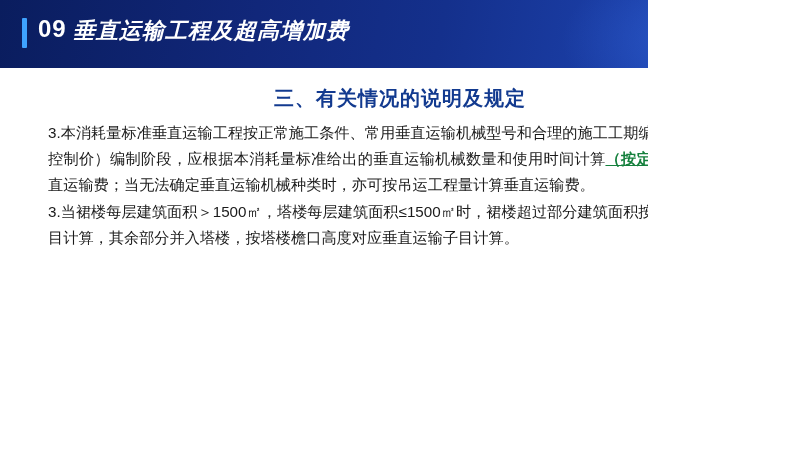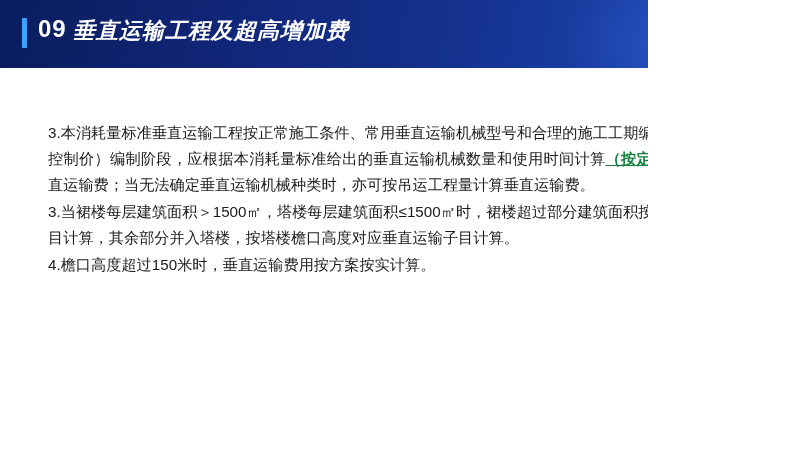--- a/index.html
+++ b/index.html
@@ -151,27 +151,25 @@
     <div class="hdr-title">垂直运输工程及超高增加费</div>
 
     <div class="logo">
       <div class="logo-top">HU NAN</div>
       <div class="logo-year">2020</div>
       <div class="logo-sub">湖南·长沙  08.25-8.26</div>
     </div>
   </div>
 
   <div class="content">
+    <div class="sec-title">三、有关情况的说明及规定</div>
 
     <div class="para-wrap">
       <p class="para">
         <span>3.本消耗量标准垂直运输工程按正常施工条件、常用垂直运输机械型号和合理的施工工期编制。预算（招标控制价）编制阶段，应根据本消耗量标准给出的垂直运输机械数量和使用时间计算</span><span class="red nowrap">（按定额工期计算）</span><span>垂直运输费；当无法确定垂直运输机械种类时，亦可按吊运工程量计算垂直运输费。</span>
       </p>
       <p class="para">
         <span>3.当裙楼每层建筑面积＞1500㎡，塔楼每层建筑面积≤1500㎡时，裙楼超过部分建筑面积按其他垂直运输子目计算，其余部分并入塔楼，按塔楼檐口高度对应垂直运输子目计算。</span>
       </p>
-      <p class="para">
-        <span>4.檐口高度超过150米时，垂直运输费用按方案按实计算。</span>
-      </p>
     </div>
   </div>
 
 </div>
 
 </body></html>

